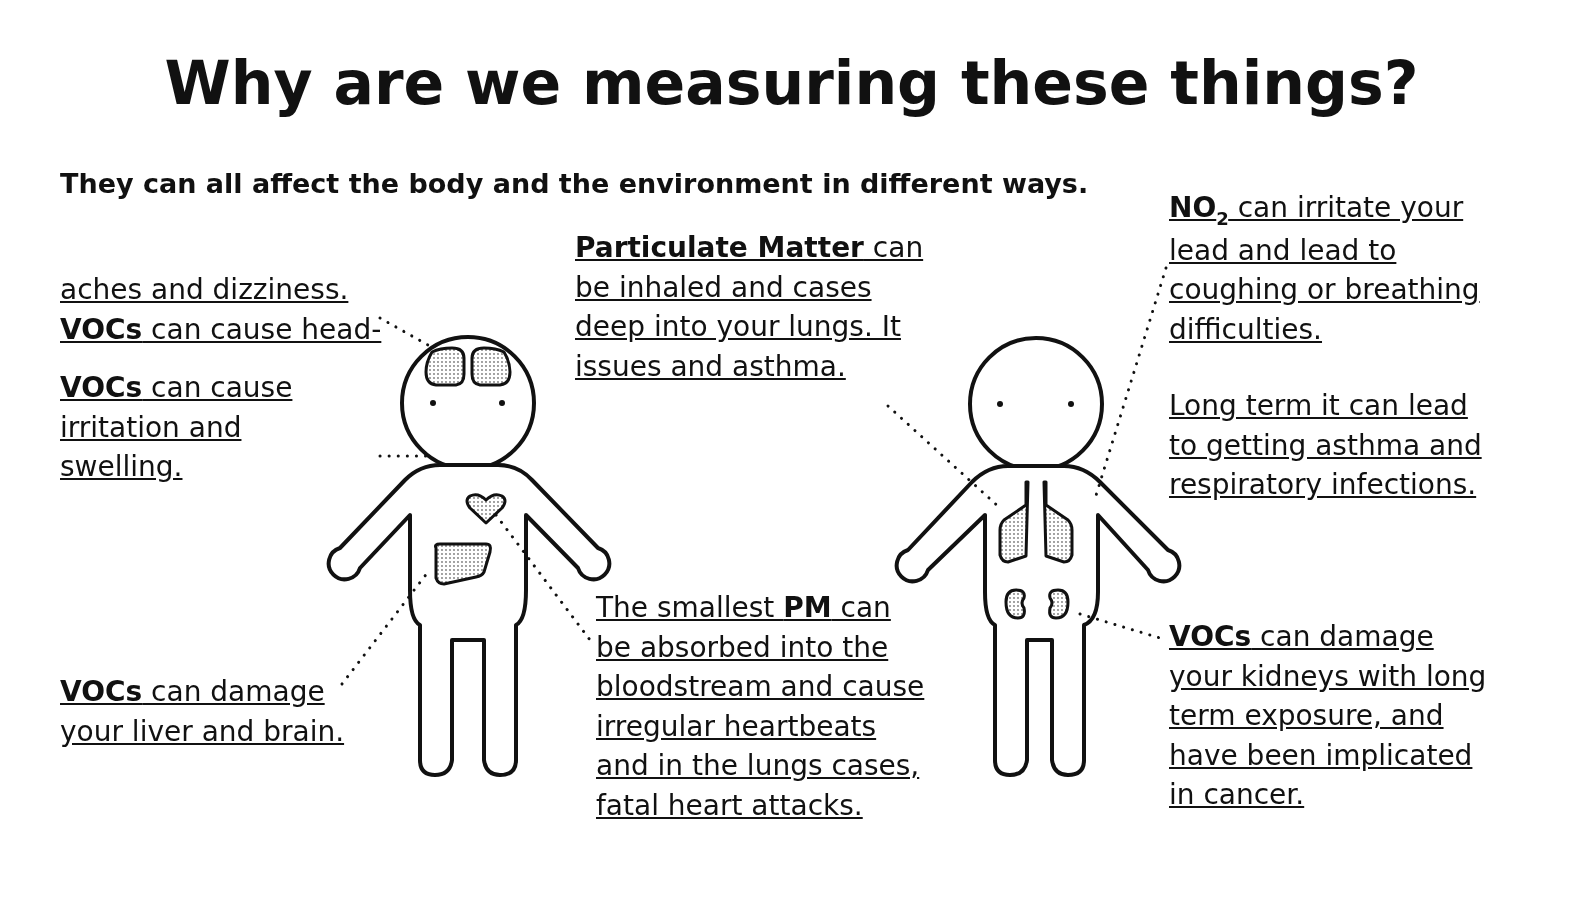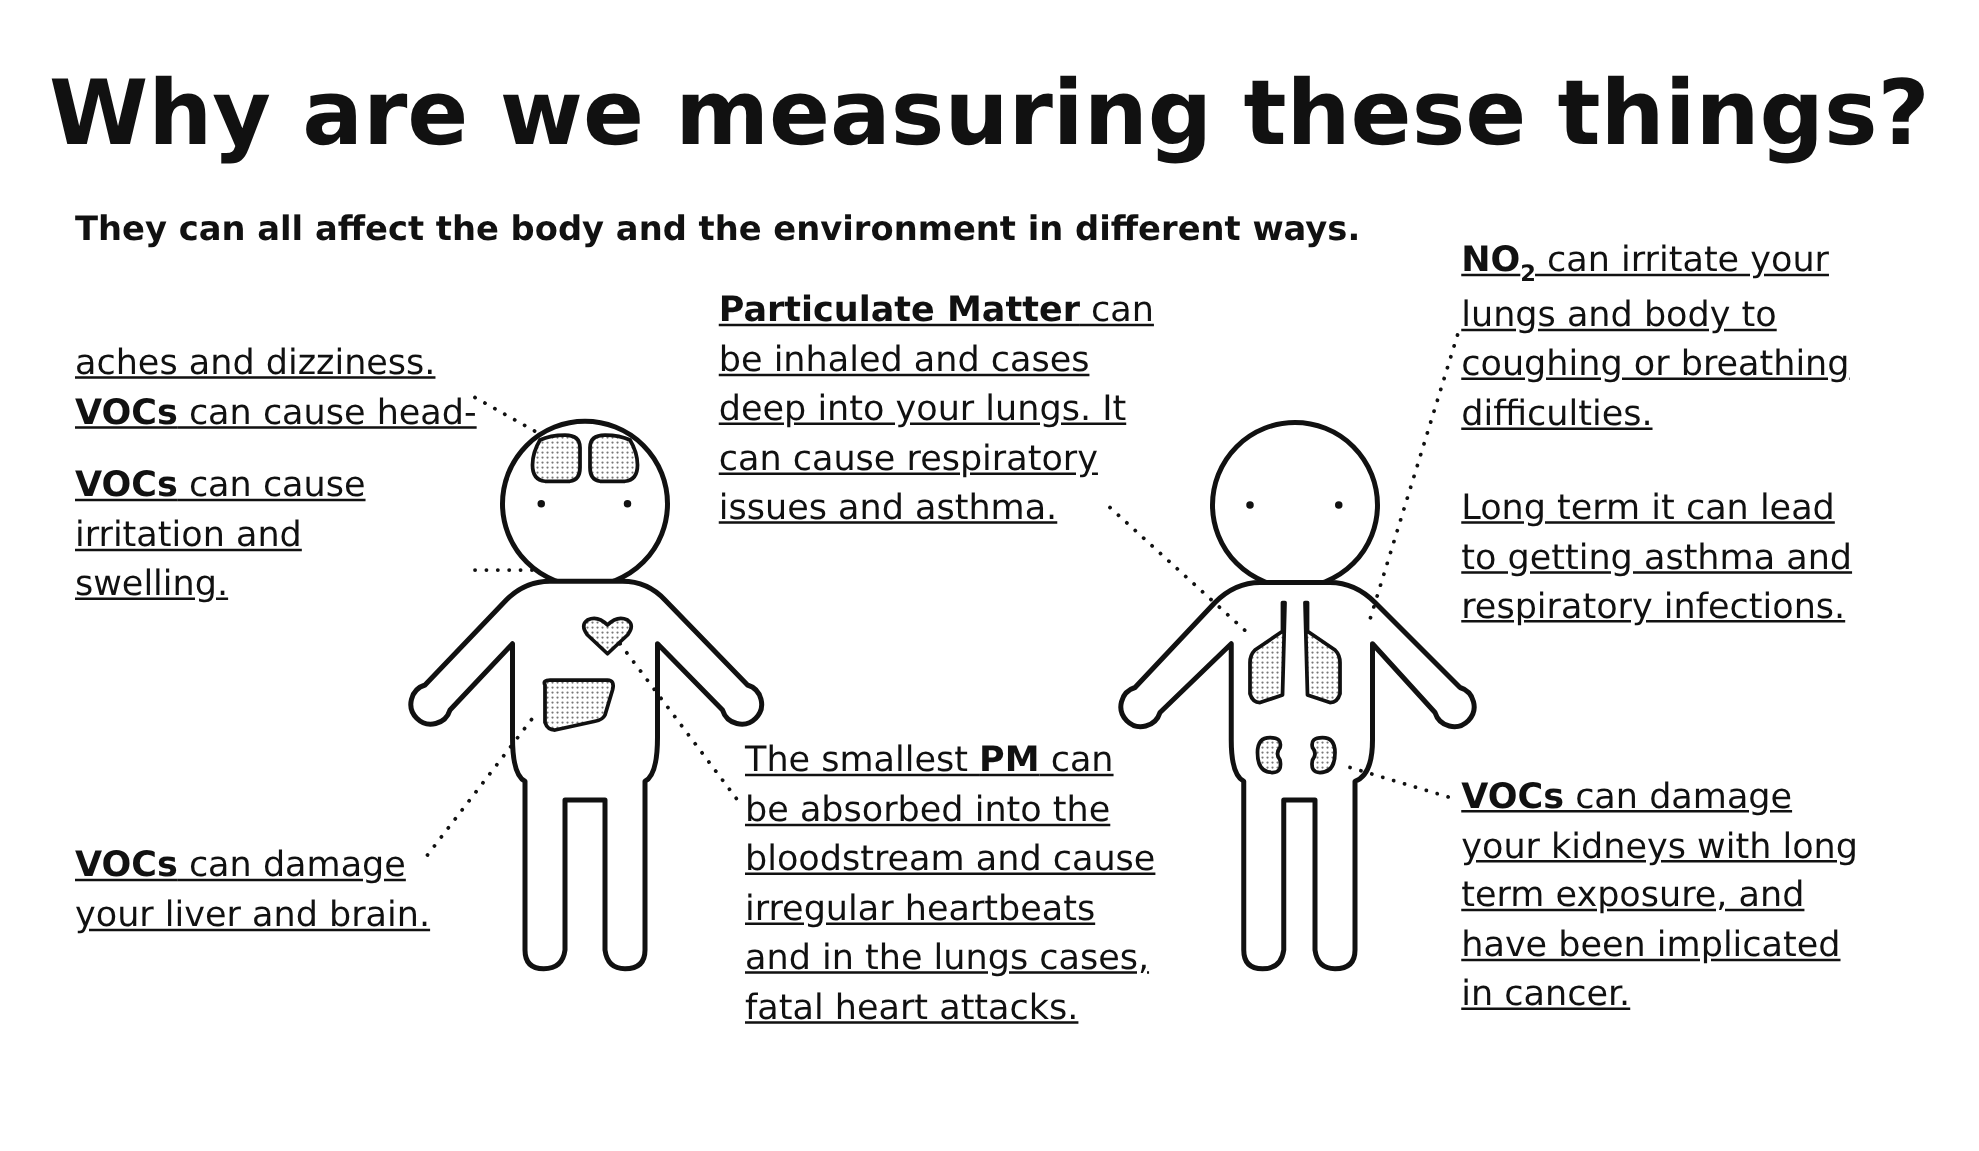--- a/index.html
+++ b/index.html
@@ -1,17 +1,17 @@
 <!DOCTYPE html>
 <html><head>
 <meta charset="utf-8">
 <style>
   html,body{margin:0;padding:0;background:#fff;}
   body{width:1583px;height:921px;position:relative;overflow:hidden;font-family:"DejaVu Sans",sans-serif;color:#111;}
-  .title{position:absolute;left:0;width:1583px;top:48px;text-align:center;font-size:72px;font-weight:bold;letter-spacing:0px;}
+  .title{position:absolute;left:0;width:1583px;top:48px;text-align:center;font-size:60px;font-weight:bold;letter-spacing:0px;}
   .subtitle{position:absolute;left:60px;top:168px;font-size:27px;font-weight:bold;}
   .txt{position:absolute;font-size:28px;line-height:39.5px;text-decoration:underline;}
   .txt b{font-weight:bold;}
   svg{position:absolute;left:0;top:0;}
 </style>
 </head>
 <body>
 
 <div class="title">Why are we measuring these things?</div>
 <div class="subtitle">They can all affect the body and the environment in different ways.</div>
@@ -29,36 +29,35 @@
 
 <div class="txt" style="left:60px;top:672px;">
   <div><b>VOCs</b><span> can damage</span></div>
   <div>your liver and brain.</div>
 </div>
 
 <div class="txt" style="left:575px;top:228px;">
   <div><b>Particulate Matter</b><span> can</span></div>
   <div>be inhaled and cases</div>
   <div>deep into your lungs. It</div>
-  <div>can cause respiratory</div>
   <div>issues and asthma.</div>
 </div>
 
 <div class="txt" style="left:596px;top:588px;">
   <div><span>The smallest </span><b>PM</b><span> can</span></div>
   <div>be absorbed into the</div>
   <div>bloodstream and cause</div>
   <div>irregular heartbeats</div>
   <div>and in the lungs cases,</div>
   <div>fatal heart attacks.</div>
 </div>
 
 <div class="txt" style="left:1169px;top:188px;">
   <div><b>NO</b><b style="font-size:18px;position:relative;top:8px;">2</b><span> can irritate your</span></div>
-  <div>lungs and body to</div>
+  <div>lead and lead to</div>
   <div>coughing or breathing</div>
   <div>difficulties.</div>
 </div>
 
 <div class="txt" style="left:1169px;top:386px;">
   <div>Long term it can lead</div>
   <div>to getting asthma and</div>
   <div>respiratory infections.</div>
 </div>
 

